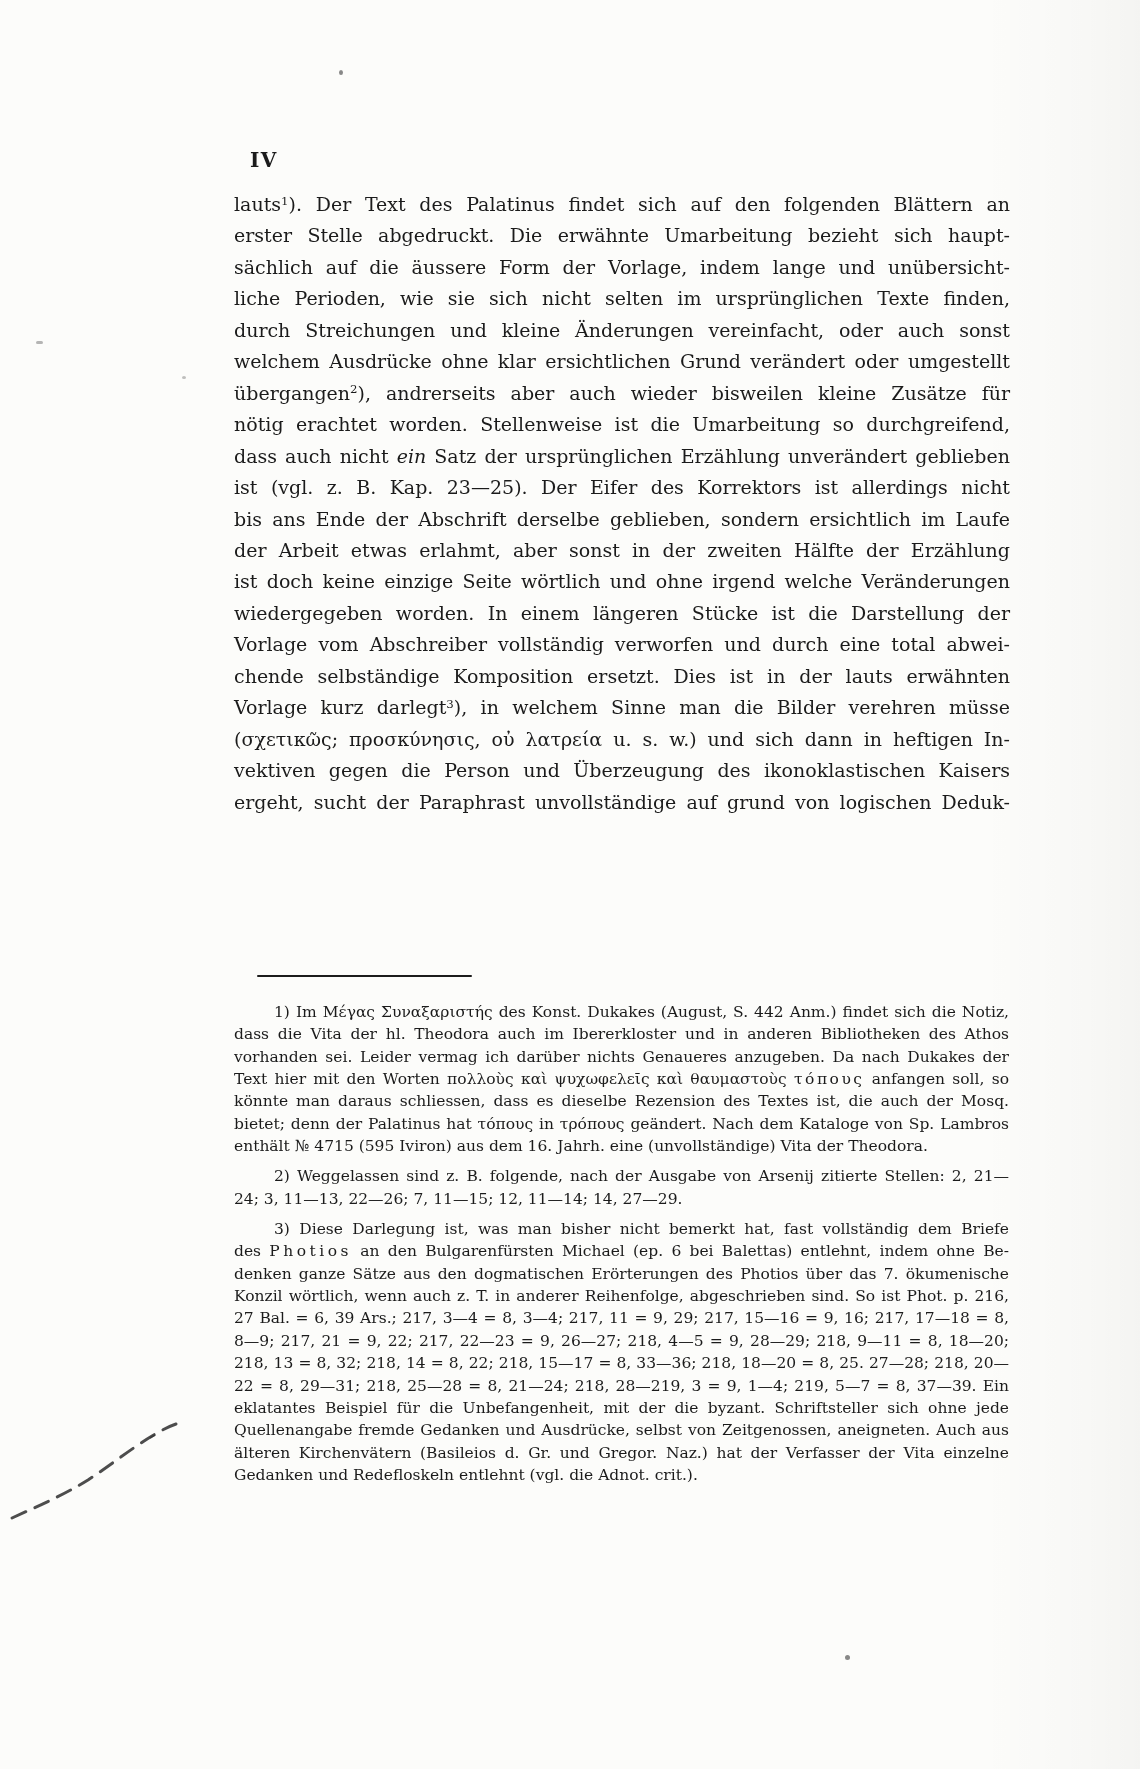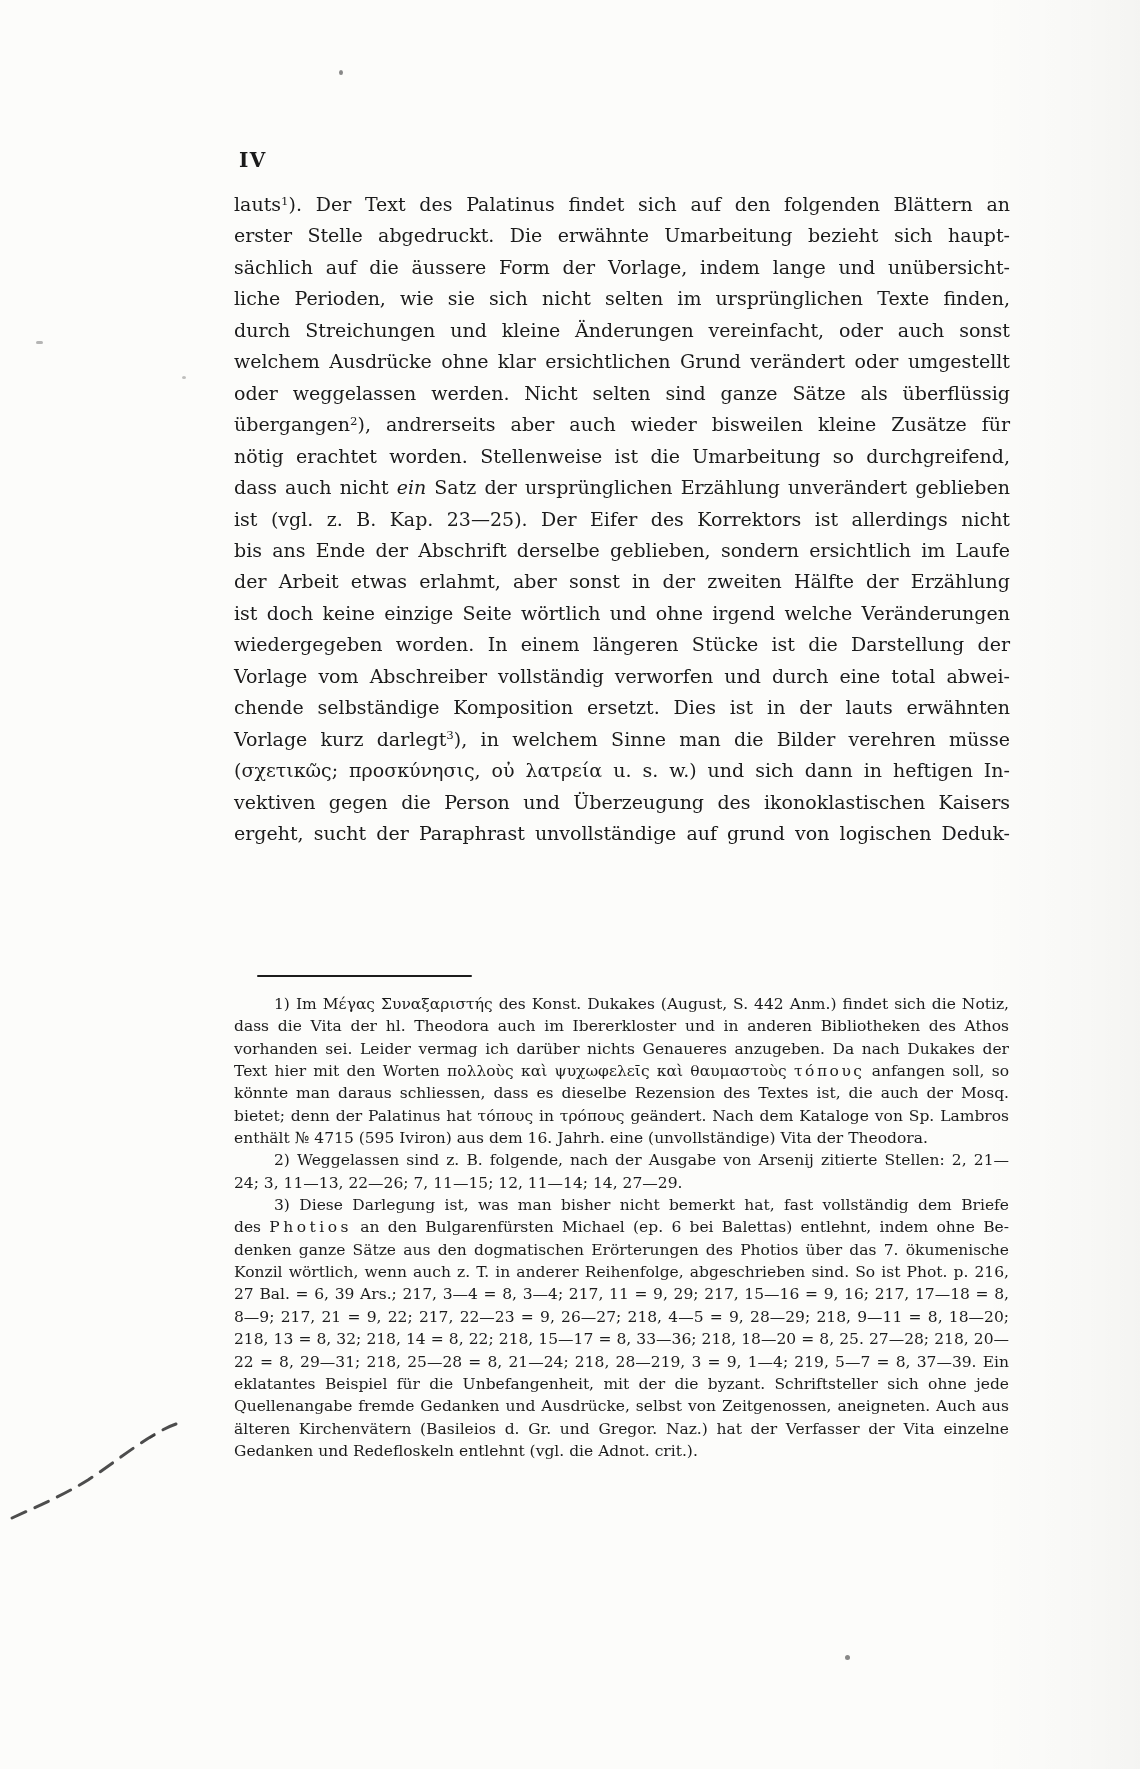--- a/index.html
+++ b/index.html
@@ -9,38 +9,38 @@
     font-family:"DejaVu Serif","Liberation Serif",serif;
     color:#1b1b1b;
     overflow:hidden;
   }
   .page-shade{
     position:absolute;inset:0;
     background:linear-gradient(90deg, rgba(0,0,0,0) 86%, rgba(0,0,0,0.015) 95%, rgba(0,0,0,0.03) 100%);
     pointer-events:none;
   }
   .page-number{
-    position:absolute;left:239px;top:148px;
+    position:absolute;left:250px;top:148px;
     font-size:20px;font-weight:bold;letter-spacing:1.5px;
   }
   .main-text{
     position:absolute;left:234px;top:189px;width:776px;
     font-size:19px;line-height:31.45px;
   }
   .footnotes{
     position:absolute;left:234px;top:993px;width:775px;
     font-size:15.5px;line-height:22.35px;
   }
   .ln{
     text-align:justify;
     text-align-last:justify;
     white-space:normal;
   }
   .ln.short{text-align-last:left;}
-  .ln.ind{text-indent:40px;}
+  .ln.ind{text-indent:40px;margin-top:8px;}
   .fnrule{
     position:absolute;left:257px;top:975px;width:215px;height:2px;
     background:#1c1c1c;border-radius:1px;
   }
   sup.fnmark{
     font-size:0.62em;
     vertical-align:baseline;
     position:relative;top:-0.55em;
     line-height:0;
   }
@@ -61,21 +61,20 @@
 
 <div class="page-number">IV</div>
 
 <div class="main-text">
   <div class="ln"><span>lauts</span><sup class="fnmark"><span>1</span></sup><span>). Der Text des Palatinus findet sich auf den folgenden Blättern an</span></div>
   <div class="ln">erster Stelle abgedruckt. Die erwähnte Umarbeitung bezieht sich haupt-</div>
   <div class="ln">sächlich auf die äussere Form der Vorlage, indem lange und unübersicht-</div>
   <div class="ln">liche Perioden, wie sie sich nicht selten im ursprünglichen Texte finden,</div>
   <div class="ln">durch Streichungen und kleine Änderungen vereinfacht, oder auch sonst</div>
   <div class="ln">welchem Ausdrücke ohne klar ersichtlichen Grund verändert oder umgestellt</div>
-  <div class="ln">oder weggelassen werden. Nicht selten sind ganze Sätze als überflüssig</div>
   <div class="ln"><span>übergangen</span><sup class="fnmark"><span>2</span></sup><span>), andrerseits aber auch wieder bisweilen kleine Zusätze für</span></div>
   <div class="ln">nötig erachtet worden. Stellenweise ist die Umarbeitung so durchgreifend,</div>
   <div class="ln"><span>dass auch nicht </span><span class="em-it">ein</span><span> Satz der ursprünglichen Erzählung unverändert geblieben</span></div>
   <div class="ln">ist (vgl. z. B. Kap. 23—25). Der Eifer des Korrektors ist allerdings nicht</div>
   <div class="ln">bis ans Ende der Abschrift derselbe geblieben, sondern ersichtlich im Laufe</div>
   <div class="ln">der Arbeit etwas erlahmt, aber sonst in der zweiten Hälfte der Erzählung</div>
   <div class="ln">ist doch keine einzige Seite wörtlich und ohne irgend welche Veränderungen</div>
   <div class="ln">wiedergegeben worden. In einem längeren Stücke ist die Darstellung der</div>
   <div class="ln">Vorlage vom Abschreiber vollständig verworfen und durch eine total abwei-</div>
   <div class="ln">chende selbständige Komposition ersetzt. Dies ist in der lauts erwähnten</div>

